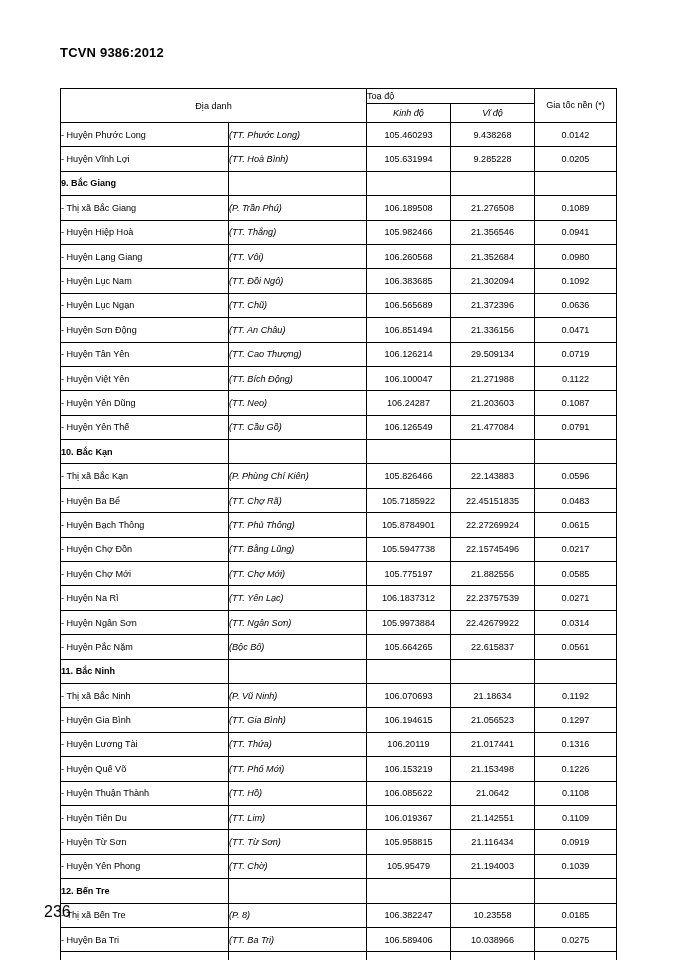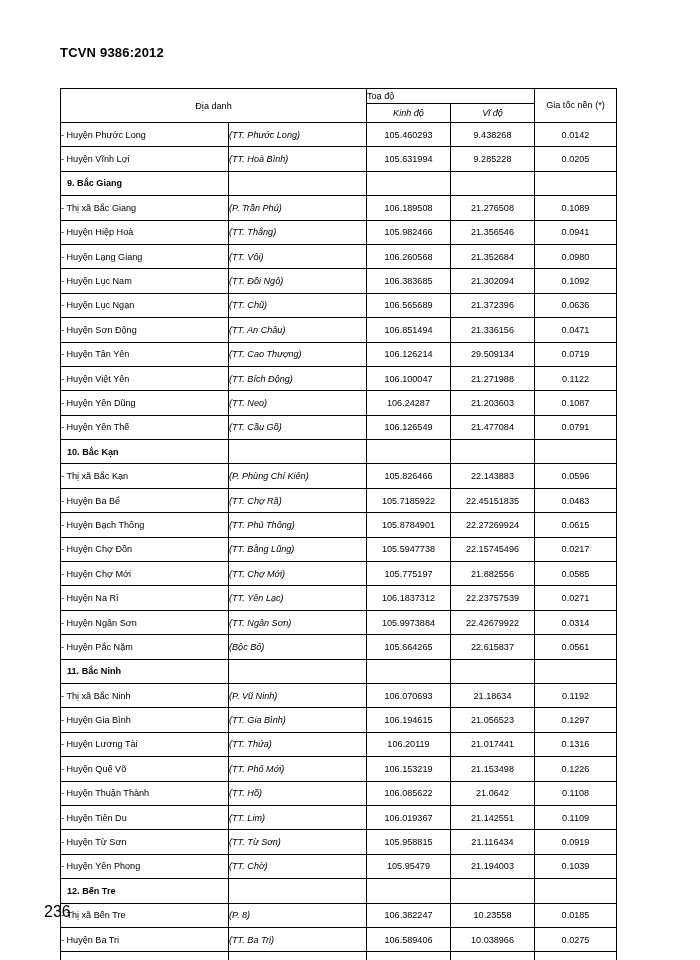--- a/index.html
+++ b/index.html
@@ -85,21 +85,20 @@
     text-align: left;
     white-space: nowrap;
     overflow: hidden;
   }
   .c-num {
     text-align: center;
   }
   .row-group .c-name {
     font-weight: bold;
     font-style: normal;
-    padding-left: 6px;
   }
   col.col-name { width: 168px; }
   col.col-sub  { width: 138px; }
   col.col-kinh { width: 84px; }
   col.col-vi   { width: 84px; }
   col.col-gia  { width: 82px; }
   .page-number {
     position: absolute;
     left: 44px;
     top: 903px;

